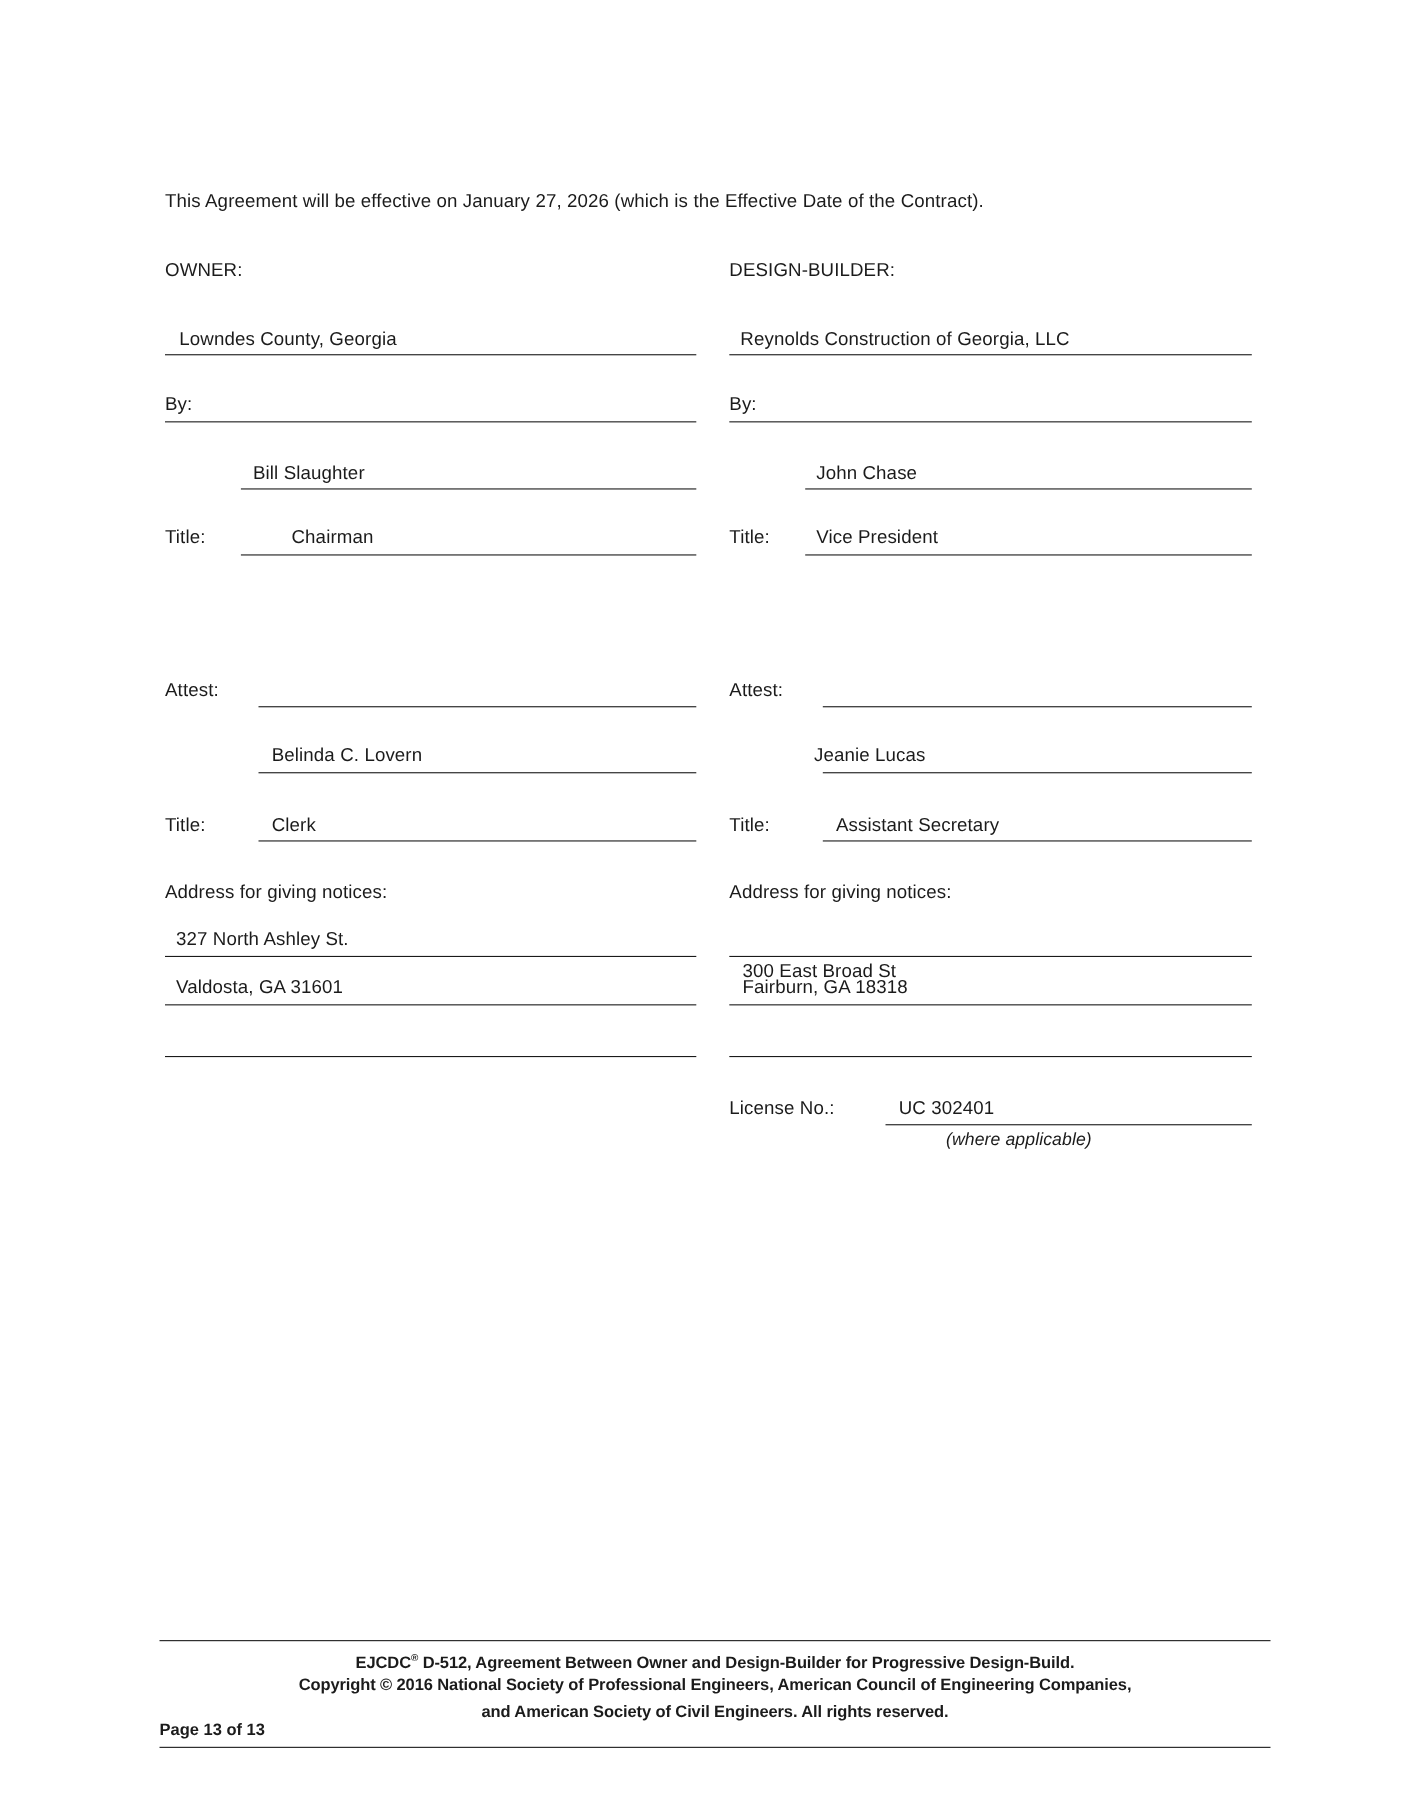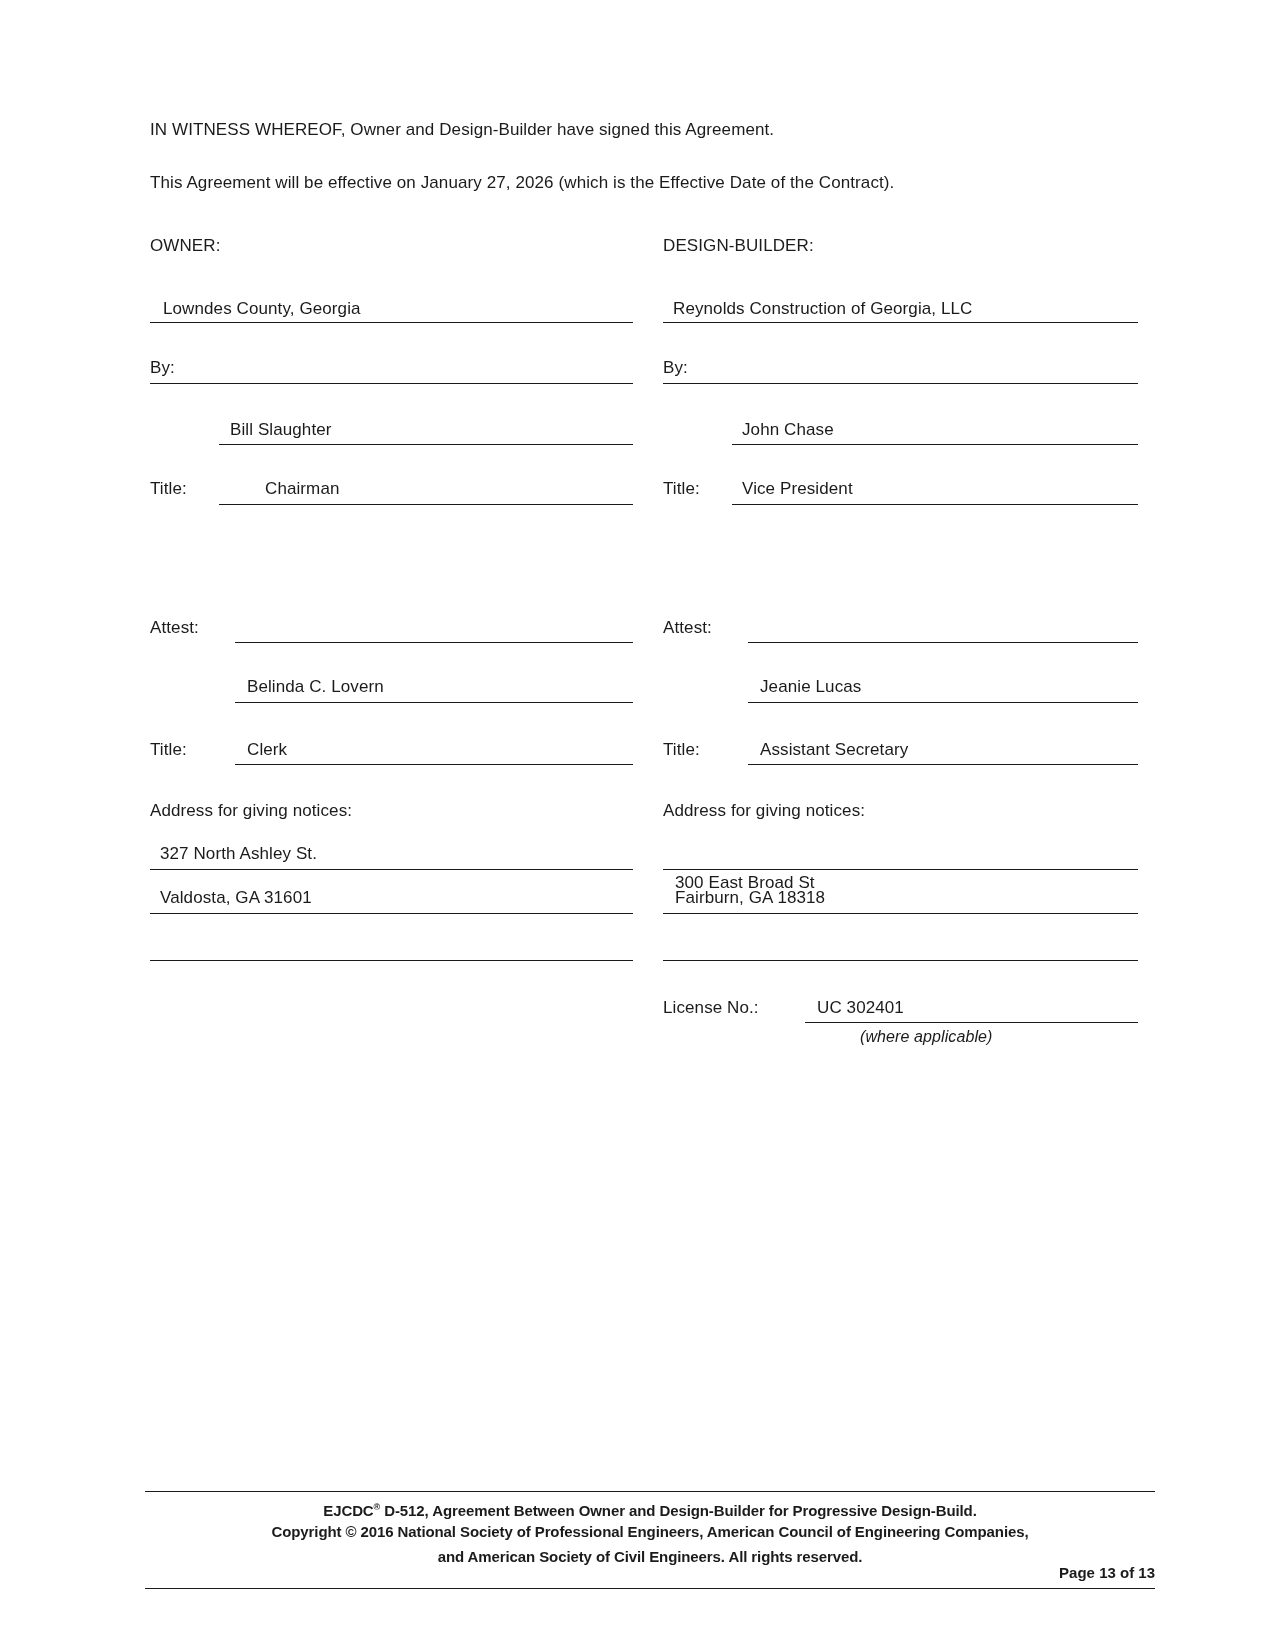--- a/index.html
+++ b/index.html
@@ -36,36 +36,35 @@
     font-weight:bold;
     font-size:15px;
     line-height:18px;
     white-space:nowrap;
     letter-spacing:-0.1px;
   }
   .pageno{
     position:absolute;
     left:145px;width:1010px;
     margin:0;
-    text-align:right;
+    text-align:left;
     font-weight:bold;
     font-size:15px;
     line-height:18px;
   }
   .reg{
     font-size:9px;
     vertical-align:super;
   }
 </style>
 </head>
 <body>
 
 <div class="page">
 
-  <p class="t" style="left:150px;top:120px;">IN WITNESS WHEREOF, Owner and Design-Builder have signed this Agreement.</p>
   <p class="t" style="left:150px;top:173px;">This Agreement will be effective on January 27, 2026 (which is the Effective Date of the Contract).</p>
 
   <section>
     <p class="t" style="left:150px;top:236px;">OWNER:</p>
 
     <p class="t" style="left:163px;top:299px;">Lowndes County, Georgia</p>
     <div class="rule" style="left:150px;top:322px;width:483px;"></div>
 
     <p class="t" style="left:150px;top:358px;">By:</p>
     <div class="rule" style="left:150px;top:383px;width:483px;"></div>
@@ -110,21 +109,21 @@
     <p class="t" style="left:742px;top:420px;">John Chase</p>
     <div class="rule" style="left:732px;top:444px;width:406px;"></div>
 
     <p class="t" style="left:663px;top:479px;">Title:</p>
     <p class="t" style="left:742px;top:479px;">Vice President</p>
     <div class="rule" style="left:732px;top:504px;width:406px;"></div>
 
     <p class="t" style="left:663px;top:618px;">Attest:</p>
     <div class="rule" style="left:748px;top:642px;width:390px;"></div>
 
-    <p class="t" style="left:760px;top:677px;">Jeanie Lucas</p>
+    <p class="t" style="left:740px;top:677px;">Jeanie Lucas</p>
     <div class="rule" style="left:748px;top:702px;width:390px;"></div>
 
     <p class="t" style="left:663px;top:740px;">Title:</p>
     <p class="t" style="left:760px;top:740px;">Assistant Secretary</p>
     <div class="rule" style="left:748px;top:764px;width:390px;"></div>
 
     <p class="t" style="left:663px;top:801px;">Address for giving notices:</p>
 
     <p class="t" style="left:675px;top:844px;margin-top:29px;">300 East Broad St</p>
     <div class="rule" style="left:663px;top:869px;width:475px;"></div>

